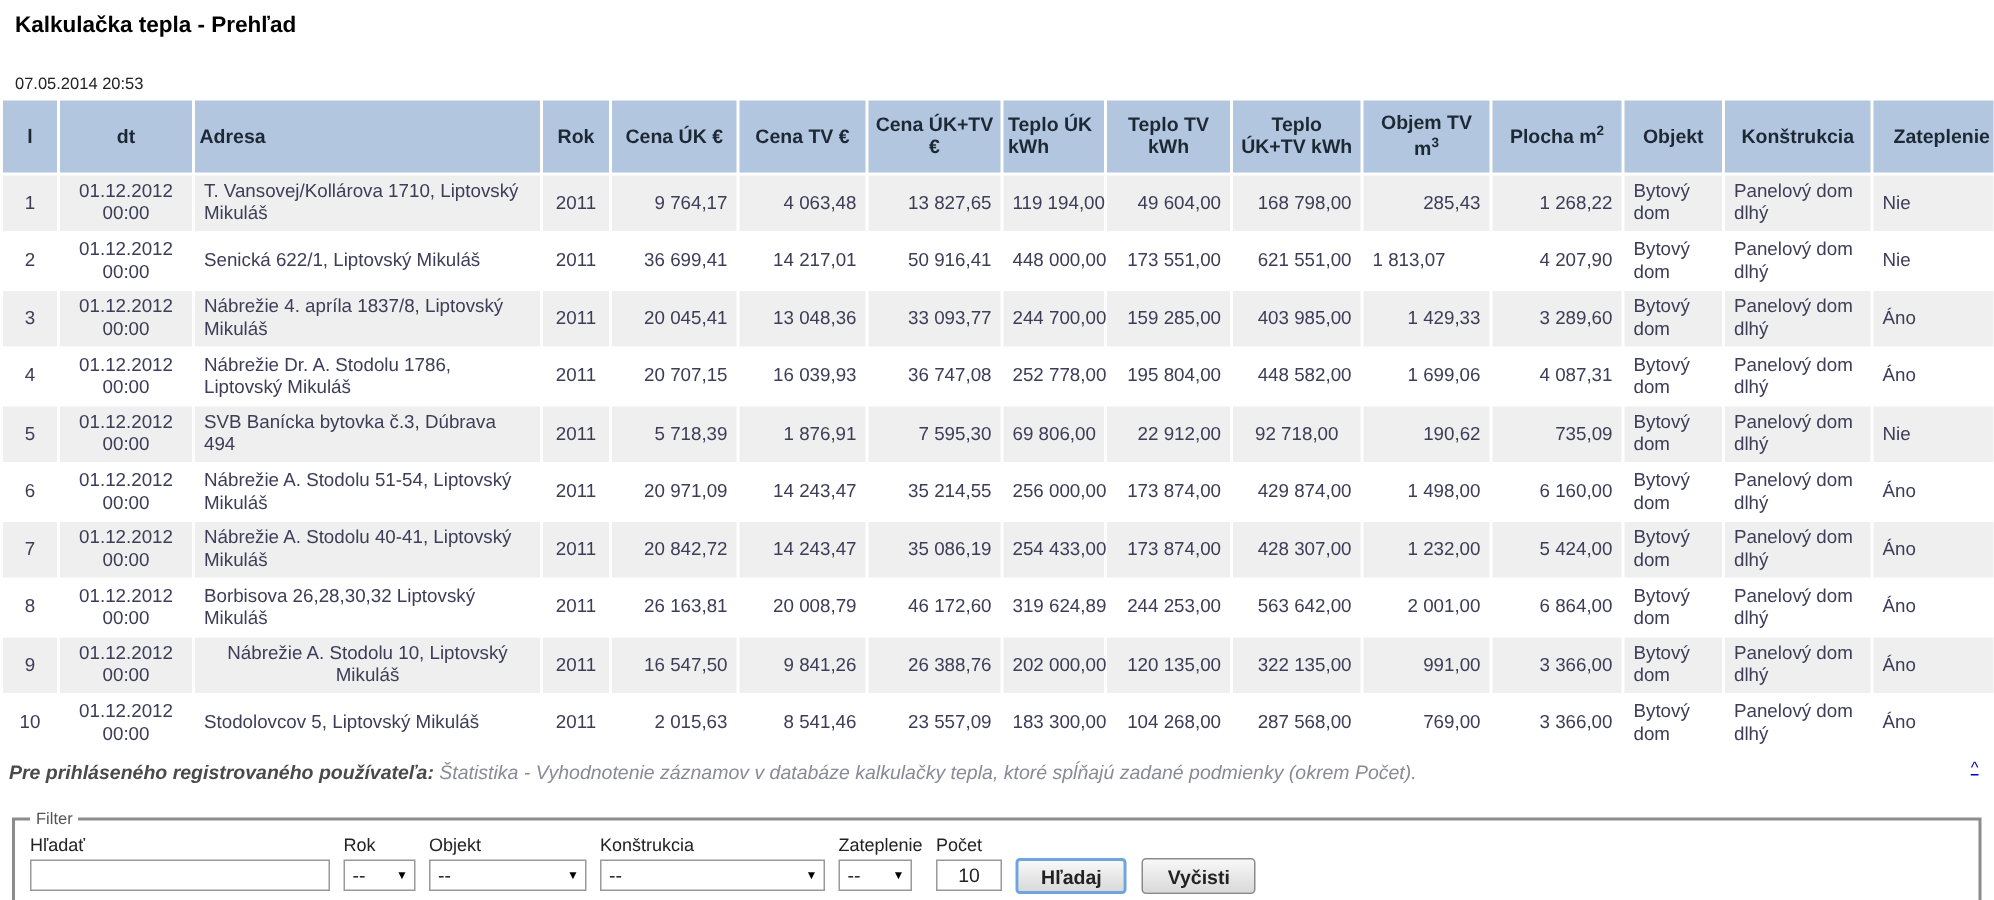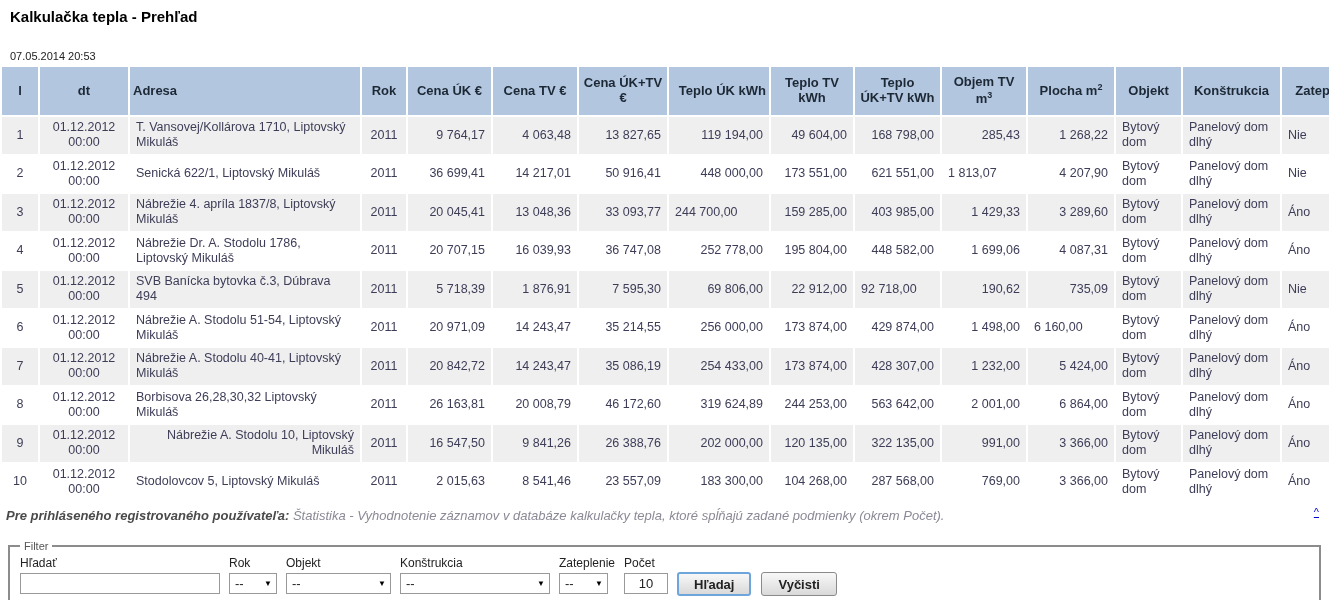--- a/index.html
+++ b/index.html
@@ -84,21 +84,21 @@
 <table class="grid">
   <thead>
     <tr>
         <th style="width: 36px; text-align: center;">l</th>
         <th style="width: 88px; text-align: center;">dt</th>
         <th style="width: 230px; text-align: left;">Adresa</th>
         <th style="width: 44px; text-align: center;">Rok</th>
         <th style="width: 83px; text-align: center;">Cena ÚK €</th>
         <th style="width: 84px; text-align: center;">Cena TV €</th>
         <th style="width: 88px; text-align: center;">Cena ÚK+TV €</th>
-        <th style="width: 100px; text-align: right;">Teplo ÚK kWh</th>
+        <th style="width: 67px; text-align: left;">Teplo ÚK kWh</th>
         <th style="width: 82px; text-align: center;">Teplo TV kWh</th>
         <th style="width: 85px; text-align: center;">Teplo ÚK+TV kWh</th>
         <th style="width: 84px; text-align: center;">Objem TV m<sup>3</sup></th>
         <th style="width: 86px; text-align: center;">Plocha m<sup>2</sup></th>
         <th style="width: 65px; text-align: center;">Objekt</th>
         <th style="width: 97px; text-align: center;">Konštrukcia</th>
         <th style="width: 91px; text-align: center;">Zateplenie</th>
       </tr>
   </thead>
   <tbody>
@@ -173,40 +173,40 @@
       <tr class="odd">
         <td style="text-align: center; white-space: nowrap;">5</td>
         <td style="text-align: center;">01.12.2012 00:00</td>
         <td style="text-align: left;">SVB Banícka bytovka č.3, Dúbrava 494</td>
         <td style="text-align: center; white-space: nowrap;">2011</td>
         <td style="text-align: right; white-space: nowrap;">5 718,39</td>
         <td style="text-align: right; white-space: nowrap;">1 876,91</td>
         <td style="text-align: right; white-space: nowrap;">7 595,30</td>
         <td style="text-align: right; white-space: nowrap;">69 806,00</td>
         <td style="text-align: right; white-space: nowrap;">22 912,00</td>
-        <td style="text-align: left; white-space: nowrap;">92 718,00</td>
+        <td style="text-align: center; white-space: nowrap;">92 718,00</td>
         <td style="text-align: right; white-space: nowrap;">190,62</td>
         <td style="text-align: right; white-space: nowrap;">735,09</td>
         <td style="text-align: left;">Bytový dom</td>
         <td style="text-align: left;">Panelový dom dlhý</td>
         <td style="text-align: left; white-space: nowrap;">Nie</td>
       </tr>
       <tr class="even">
         <td style="text-align: center; white-space: nowrap;">6</td>
         <td style="text-align: center;">01.12.2012 00:00</td>
         <td style="text-align: left;">Nábrežie A. Stodolu 51-54, Liptovský Mikuláš</td>
         <td style="text-align: center; white-space: nowrap;">2011</td>
         <td style="text-align: right; white-space: nowrap;">20 971,09</td>
         <td style="text-align: right; white-space: nowrap;">14 243,47</td>
         <td style="text-align: right; white-space: nowrap;">35 214,55</td>
         <td style="text-align: right; white-space: nowrap;">256 000,00</td>
         <td style="text-align: right; white-space: nowrap;">173 874,00</td>
         <td style="text-align: right; white-space: nowrap;">429 874,00</td>
         <td style="text-align: right; white-space: nowrap;">1 498,00</td>
-        <td style="white-space: nowrap;">6 160,00</td>
+        <td style="text-align: right; white-space: nowrap;">6 160,00</td>
         <td style="text-align: left;">Bytový dom</td>
         <td style="text-align: left;">Panelový dom dlhý</td>
         <td style="text-align: left; white-space: nowrap;">Áno</td>
       </tr>
       <tr class="odd">
         <td style="text-align: center; white-space: nowrap;">7</td>
         <td style="text-align: center;">01.12.2012 00:00</td>
         <td style="text-align: left;">Nábrežie A. Stodolu 40-41, Liptovský Mikuláš</td>
         <td style="text-align: center; white-space: nowrap;">2011</td>
         <td style="text-align: right; white-space: nowrap;">20 842,72</td>
@@ -234,21 +234,21 @@
         <td style="text-align: right; white-space: nowrap;">563 642,00</td>
         <td style="text-align: right; white-space: nowrap;">2 001,00</td>
         <td style="text-align: right; white-space: nowrap;">6 864,00</td>
         <td style="text-align: left;">Bytový dom</td>
         <td style="text-align: left;">Panelový dom dlhý</td>
         <td style="text-align: left; white-space: nowrap;">Áno</td>
       </tr>
       <tr class="odd">
         <td style="text-align: center; white-space: nowrap;">9</td>
         <td style="text-align: center;">01.12.2012 00:00</td>
-        <td style="text-align: right;">Nábrežie A. Stodolu 10, Liptovský Mikuláš</td>
+        <td style="text-align: center;">Nábrežie A. Stodolu 10, Liptovský Mikuláš</td>
         <td style="text-align: center; white-space: nowrap;">2011</td>
         <td style="text-align: right; white-space: nowrap;">16 547,50</td>
         <td style="text-align: right; white-space: nowrap;">9 841,26</td>
         <td style="text-align: right; white-space: nowrap;">26 388,76</td>
         <td style="text-align: right; white-space: nowrap;">202 000,00</td>
         <td style="text-align: right; white-space: nowrap;">120 135,00</td>
         <td style="text-align: right; white-space: nowrap;">322 135,00</td>
         <td style="text-align: right; white-space: nowrap;">991,00</td>
         <td style="text-align: right; white-space: nowrap;">3 366,00</td>
         <td style="text-align: left;">Bytový dom</td>

